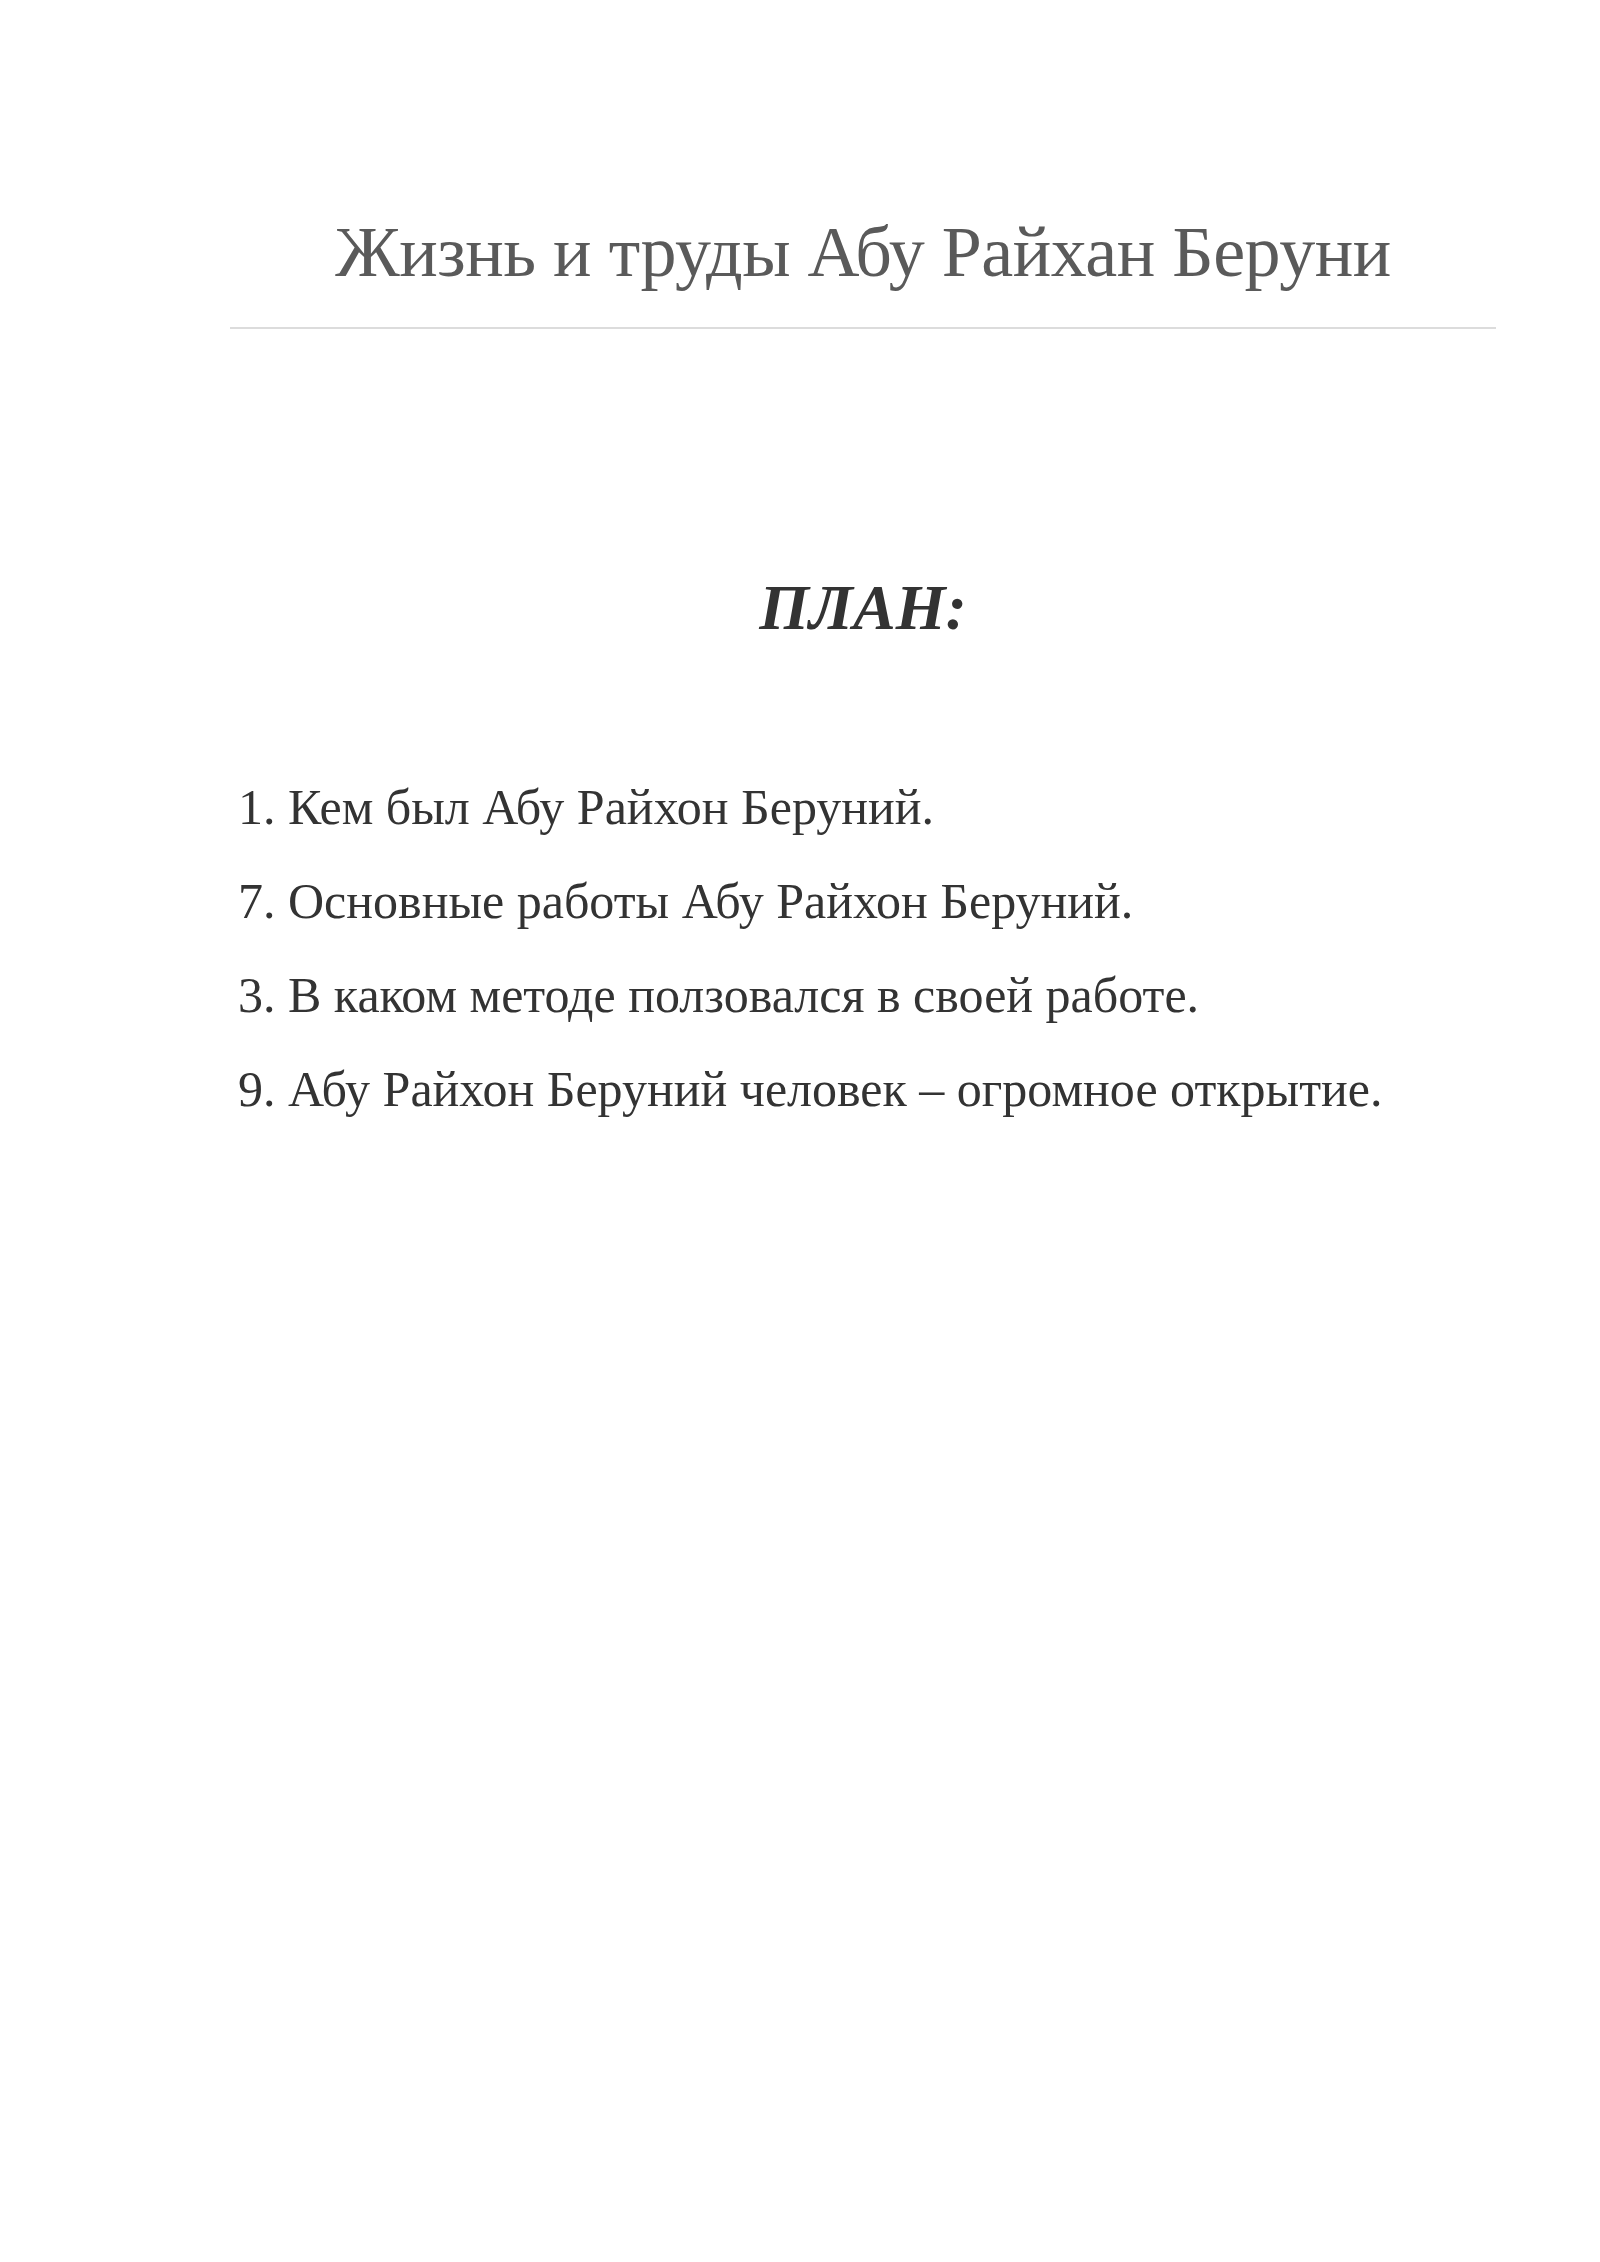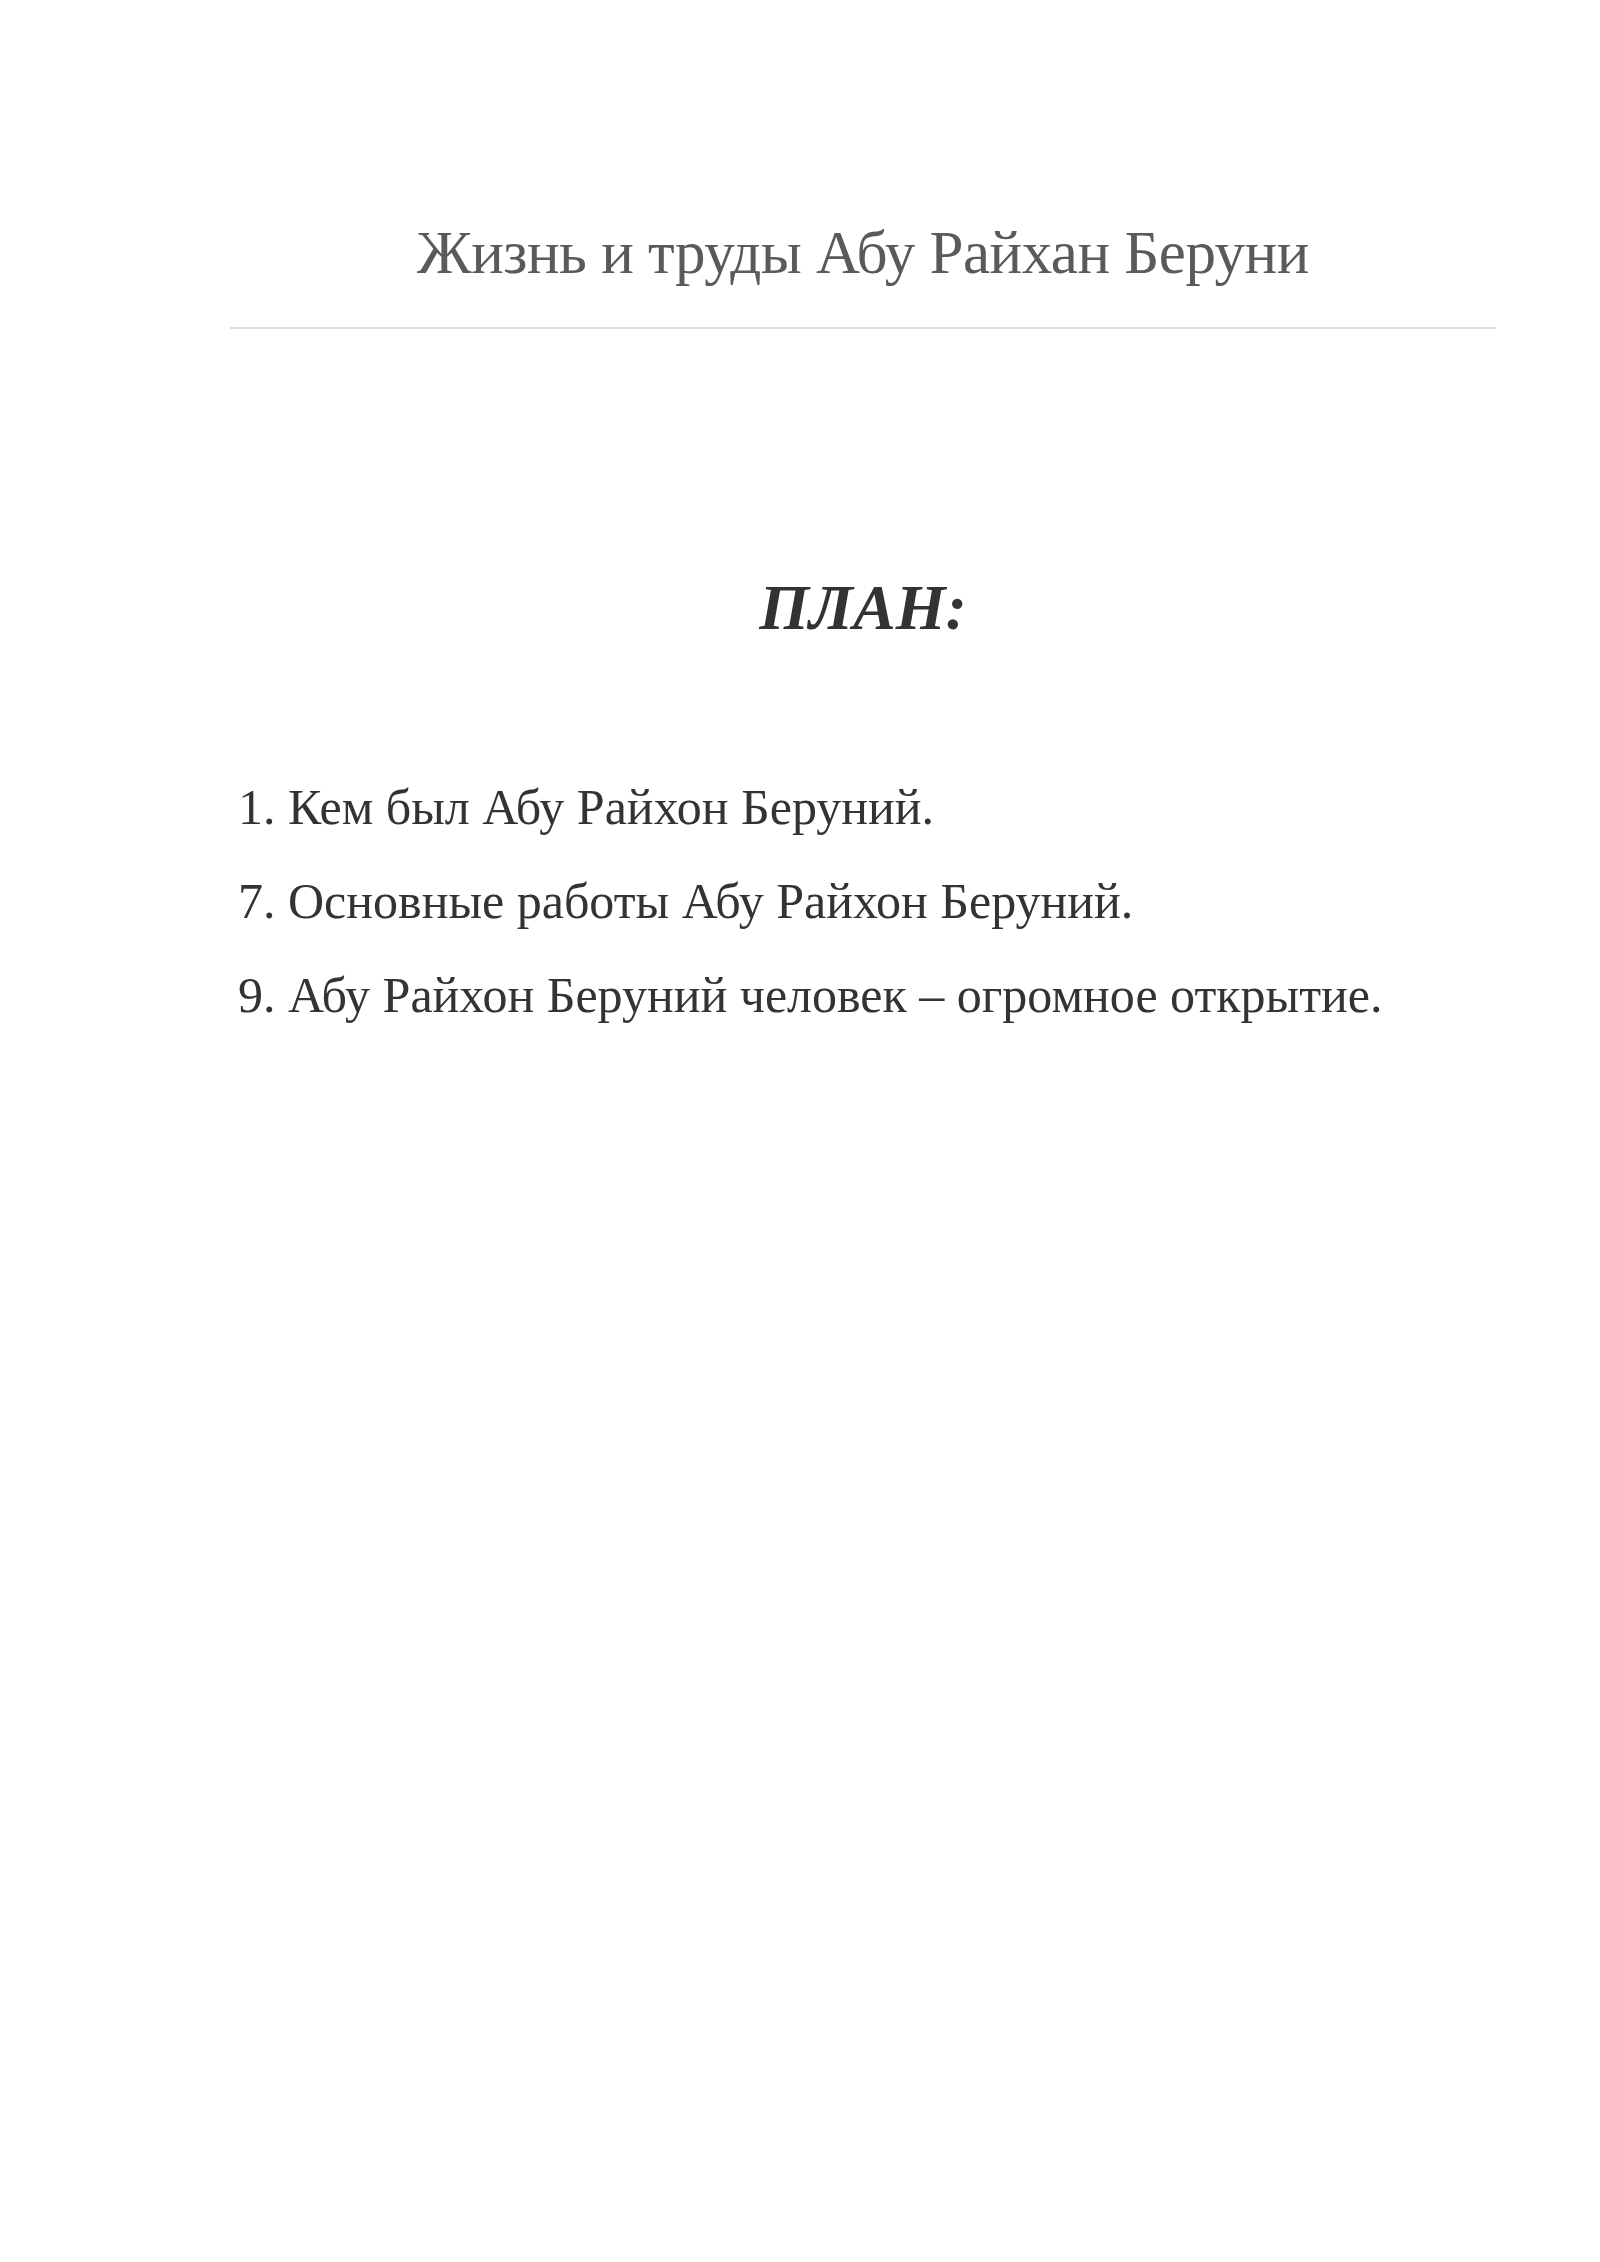--- a/index.html
+++ b/index.html
@@ -26,21 +26,21 @@
       left: 230px;
       top: 180px;
       width: 1266px;
       border-bottom: 2px solid #dcdcdc;
       padding-bottom: 2px;
     }
     .title {
       margin: 0;
       text-align: center;
       font-weight: normal;
-      font-size: 61px;
+      font-size: 72px;
       line-height: 145px;
       color: #5a5a5a;
       letter-spacing: -0.5px;
     }
     .plan-heading {
       position: absolute;
       left: 230px;
       top: 568px;
       width: 1266px;
       text-align: center;
@@ -72,15 +72,16 @@
 <div class="page">
   <div class="title-block">
     <h1 class="title">Жизнь и труды Абу Райхан Беруни</h1>
   </div>
 
   <h2 class="plan-heading">ПЛАН:</h2>
 
   <ul class="plan-list">
     <li class="plan-item">1. Кем был Абу Райхон Беруний.</li>
     <li class="plan-item">7. Основные работы Абу Райхон Беруний.</li>
+    <li class="plan-item">3. В каком методе ползовался в своей работе.</li>
     <li class="plan-item">9. Абу Райхон Беруний человек – огромное открытие.</li>
   </ul>
 </div>
 
 </body></html>

